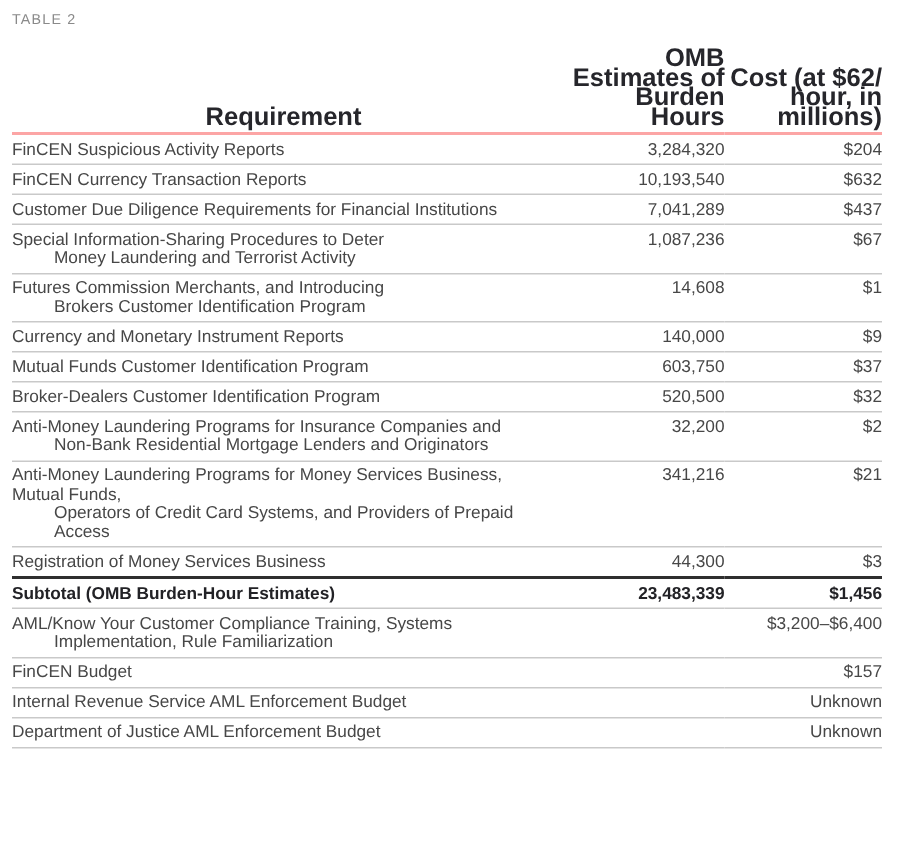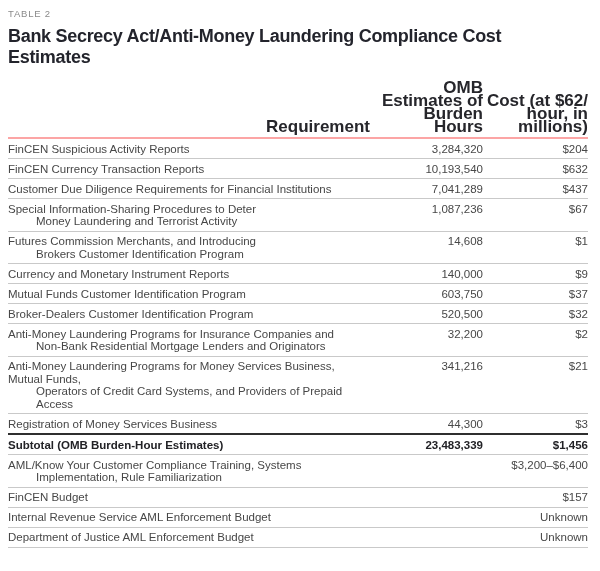--- a/index.html
+++ b/index.html
@@ -22,39 +22,38 @@
     margin-top: 13px;
   }
   col.c-req   { width: 362px; }
   col.c-hours { width: 113px; }
   col.c-cost  { width: 105px; }
   th {
     font-size: 17px; font-weight: bold; color: #26262b;
     line-height: 13px; vertical-align: bottom; padding: 0 0 4px 0;
     border-bottom: 2px solid #fca5a5; white-space: pre-line;
   }
-  th.req  { text-align: right; }
+  th.req  { text-align: center; }
   th.num  { text-align: right; }
   td {
     font-size: 11.5px; line-height: 12.5px; color: #474747;
     vertical-align: top; padding: 3.5px 0 3px 0;
     border-bottom: 1px solid #c9c9c9;
   }
   td.num { text-align: right; white-space: nowrap; }
   td.req .l2 { padding-left: 28px; }
   tr.subtotal td, tr.total td { font-weight: bold; color: #222226; }
   tr.subtotal td { border-top: 2px solid #2f2f2f; }
 </style>
 </head>
 <body>
 
 <div class="page">
 
   <div class="table-label">TABLE 2</div>
-  <h1 class="title">Bank Secrecy Act/Anti-Money Laundering Compliance Cost Estimates</h1>
 
   <table class="cost-table">
     <colgroup>
         <col class="c-req">
         <col class="c-hours">
         <col class="c-cost">
       </colgroup>
     <thead>
       <tr>
         <th class="req">Requirement</th>

